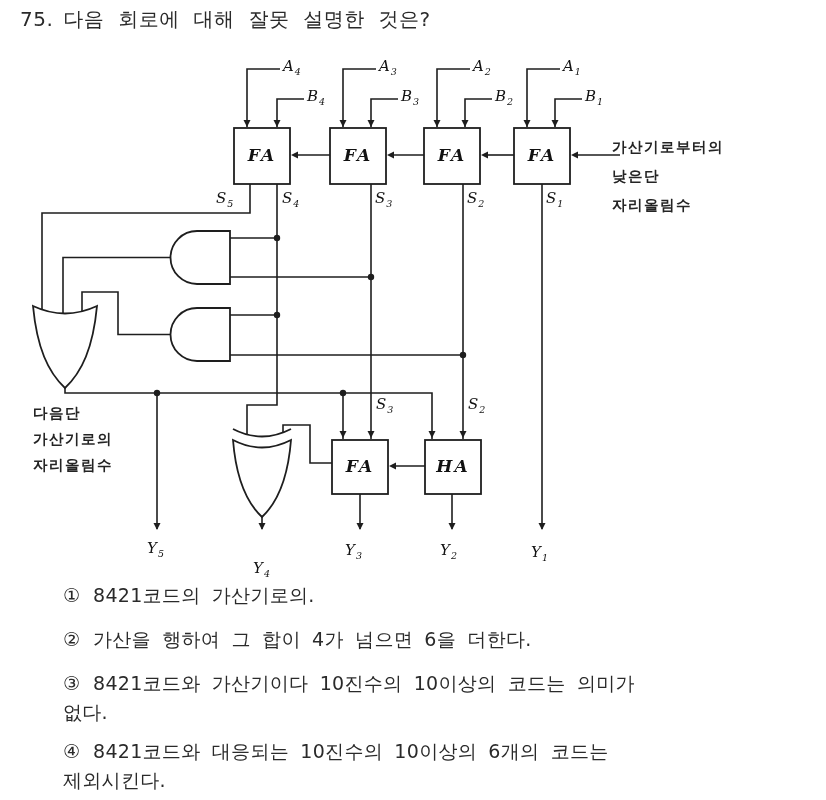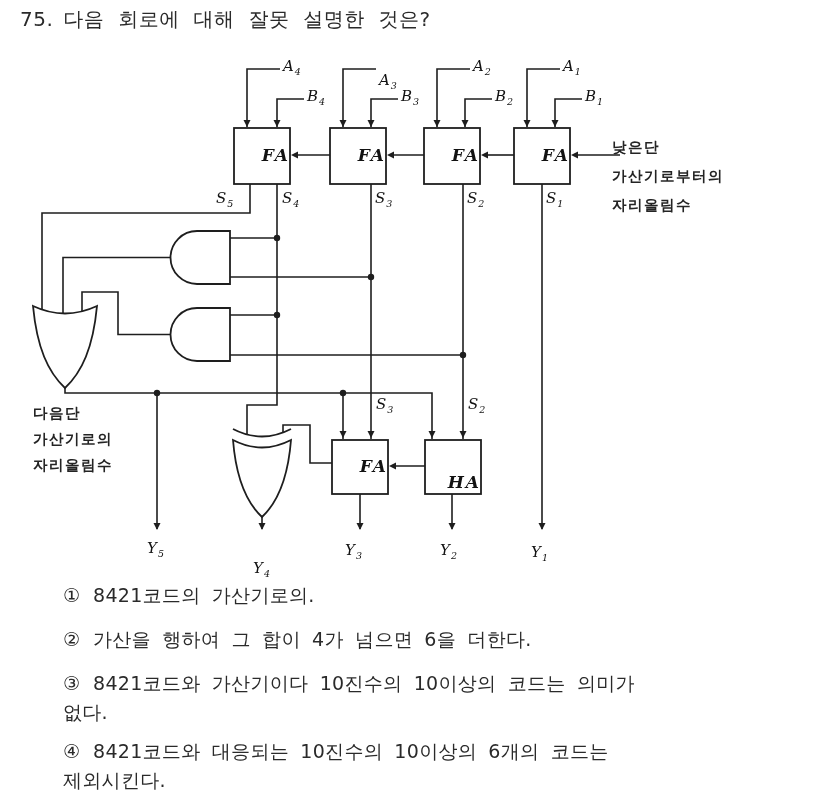--- a/index.html
+++ b/index.html
@@ -5,21 +5,21 @@
   html,body{margin:0;padding:0;background:#ffffff;}
   .page{position:relative;width:826px;height:800px;background:#fff;overflow:hidden;
         font-family:"DejaVu Sans","Liberation Sans",sans-serif;color:#1a1a1a;}
   .title-row{position:absolute;left:20px;top:6px;font-size:20px;letter-spacing:.5px;
              word-spacing:7px;color:#2a2a2a;white-space:nowrap;}
   .title-row .qnum{margin-right:10px;}
   svg.circuit{position:absolute;left:0;top:0;}
   .lbl{position:absolute;font-family:"DejaVu Serif",serif;font-style:italic;
        font-size:15px;color:#121212;white-space:nowrap;line-height:16px;}
   .lbl sub{font-size:9.5px;vertical-align:-4px;margin-left:1px;}
-  .boxlbl{position:absolute;width:56px;text-align:right;font-family:"DejaVu Serif",serif;
+  .boxlbl{position:absolute;width:56px;text-align:center;font-family:"DejaVu Serif",serif;
           font-style:italic;font-weight:bold;font-size:17px;color:#121212;letter-spacing:2px;}
   .note{position:absolute;font-size:14.5px;font-weight:600;color:#242424;letter-spacing:1.5px;}
   .note div{line-height:29px;}
   .note.left div{line-height:26px;}
   .choices{position:absolute;left:0;top:0;width:826px;height:800px;}
   .choice{position:absolute;left:63px;width:730px;font-size:19px;word-spacing:5px;
           letter-spacing:.3px;color:#2a2a2a;line-height:29px;}
   .choice .marker{display:inline-block;width:30px;font-size:19px;}
   .choice .l2{}
 </style>
@@ -127,24 +127,24 @@
       <path d="M233,440 Q262,455 291,440 C288,478 278,502 262,517 C246,502 236,478 233,440 Z"></path>
       <path d="M233,429 Q262,444 291,429" fill="none"></path>
     </g>
   </svg>
 
   <div class="boxlbl" style="left:234px;top:145px">FA</div>
   <div class="boxlbl" style="left:330px;top:145px">FA</div>
   <div class="boxlbl" style="left:424px;top:145px">FA</div>
   <div class="boxlbl" style="left:514px;top:145px">FA</div>
   <div class="boxlbl" style="left:332px;top:456px">FA</div>
-  <div class="boxlbl" style="left:425px;top:472px">HA</div>
+  <div class="boxlbl" style="left:425px;top:456px">HA</div>
 
   <div class="lbl" style="left:283px;top:58px"><span>A</span><sub>4</sub></div>
-  <div class="lbl" style="left:379px;top:72px"><span>A</span><sub>3</sub></div>
+  <div class="lbl" style="left:379px;top:58px"><span>A</span><sub>3</sub></div>
   <div class="lbl" style="left:473px;top:58px"><span>A</span><sub>2</sub></div>
   <div class="lbl" style="left:563px;top:58px"><span>A</span><sub>1</sub></div>
 
   <div class="lbl" style="left:307px;top:88px"><span>B</span><sub>4</sub></div>
   <div class="lbl" style="left:401px;top:88px"><span>B</span><sub>3</sub></div>
   <div class="lbl" style="left:495px;top:88px"><span>B</span><sub>2</sub></div>
   <div class="lbl" style="left:585px;top:88px"><span>B</span><sub>1</sub></div>
 
   <div class="lbl" style="left:216px;top:190px"><span>S</span><sub>5</sub></div>
   <div class="lbl" style="left:282px;top:190px"><span>S</span><sub>4</sub></div>
@@ -155,22 +155,22 @@
   <div class="lbl" style="left:376px;top:396px"><span>S</span><sub>3</sub></div>
   <div class="lbl" style="left:468px;top:396px"><span>S</span><sub>2</sub></div>
 
   <div class="lbl" style="left:147px;top:540px"><span>Y</span><sub>5</sub></div>
   <div class="lbl" style="left:253px;top:560px"><span>Y</span><sub>4</sub></div>
   <div class="lbl" style="left:345px;top:542px"><span>Y</span><sub>3</sub></div>
   <div class="lbl" style="left:440px;top:542px"><span>Y</span><sub>2</sub></div>
   <div class="lbl" style="left:531px;top:544px"><span>Y</span><sub>1</sub></div>
 
   <div class="note right" style="left:612px;top:133px">
+    <div>가산기로부터의</div>
     <div>낮은단</div>
-    <div>가산기로부터의</div>
     <div>자리올림수</div>
   </div>
   <div class="note left" style="left:33px;top:400px">
     <div>다음단</div>
     <div>가산기로의</div>
     <div>자리올림수</div>
   </div>
 
   <div class="choices">
     <div class="choice" style="top:581px">

